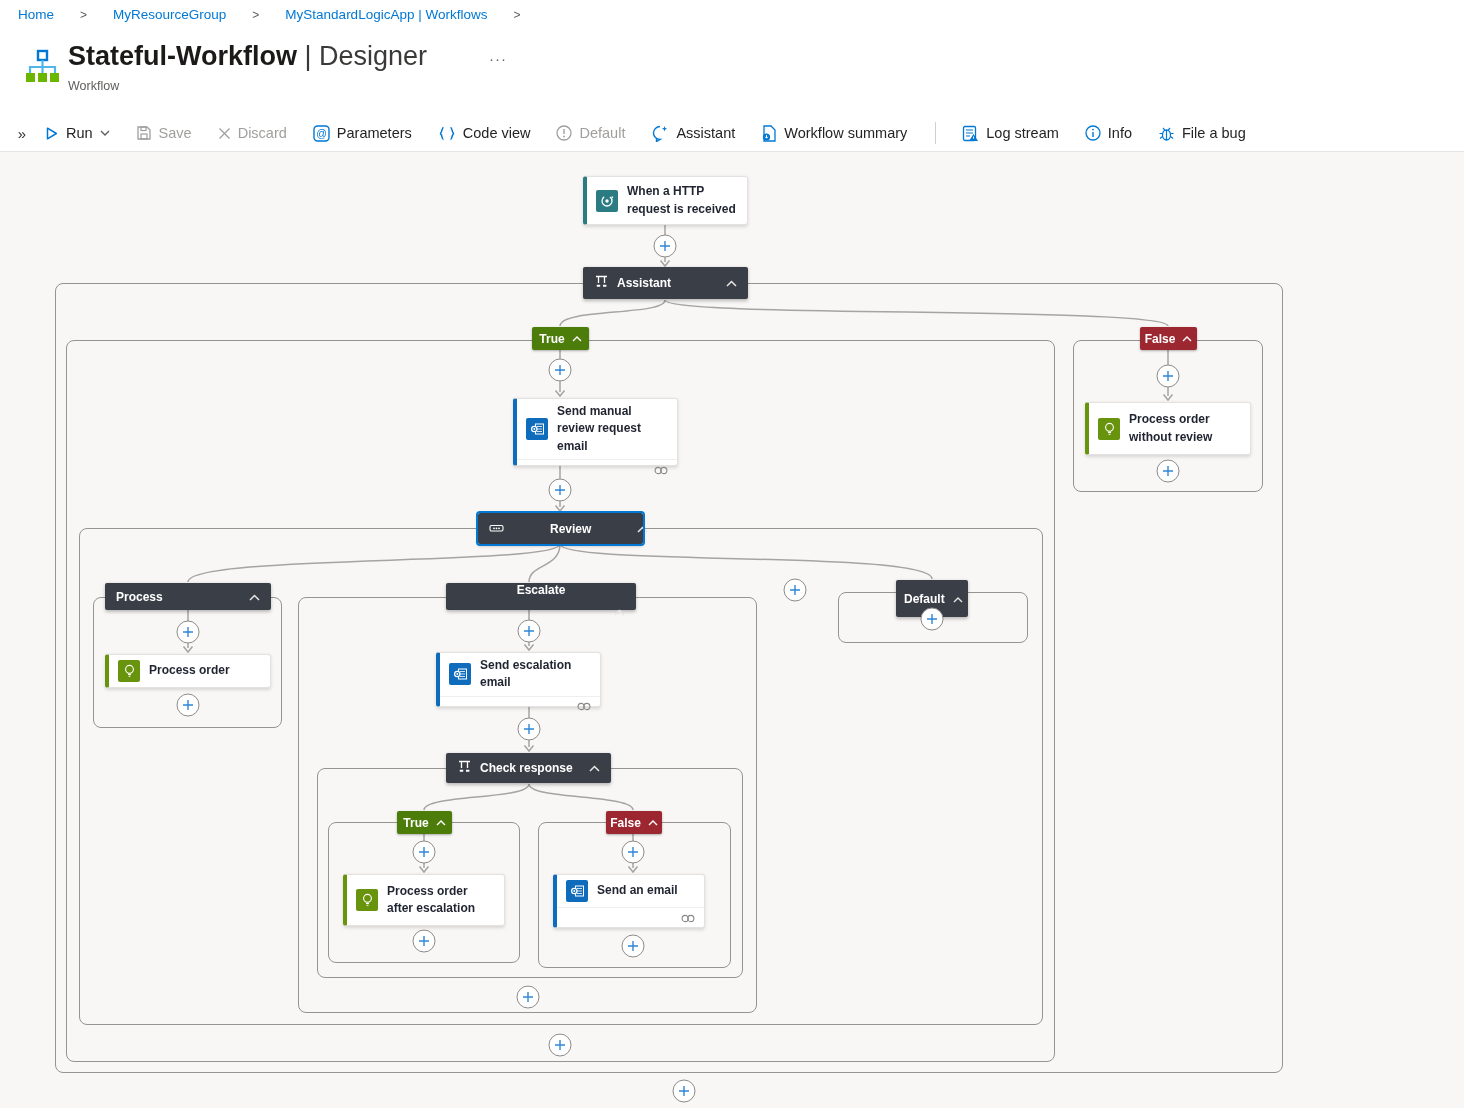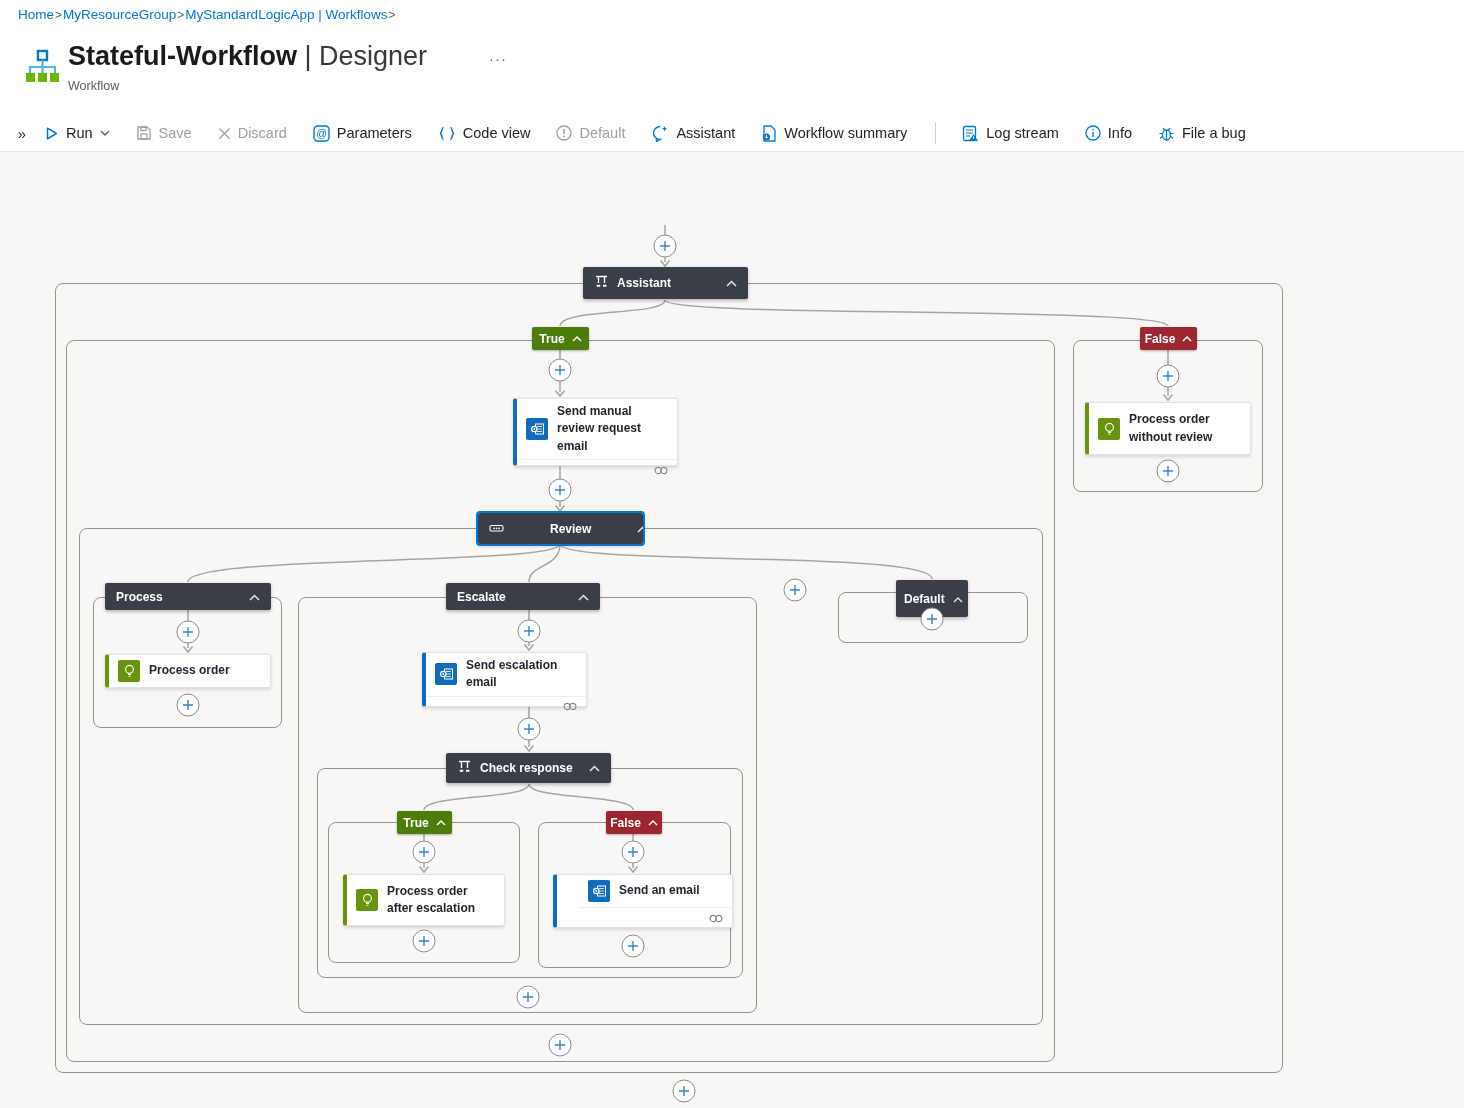--- a/index.html
+++ b/index.html
@@ -1,20 +1,20 @@
 <!DOCTYPE html>
 <html><head>
 <meta charset="utf-8">
 <style>
   * { margin:0; padding:0; box-sizing:border-box; }
   html,body { width:1464px; height:1108px; background:#fff; font-family:"Liberation Sans", sans-serif; overflow:hidden; }
   .page { position:relative; width:1464px; height:1108px; }
 
   
-  .breadcrumb { position:absolute; left:18px; top:7px; font-size:13.5px; display:flex; gap:1px; align-items:center; }
+  .breadcrumb { position:absolute; left:18px; top:7px; font-size:13.5px; display:flex; gap:26px; align-items:center; }
   .breadcrumb a { color:#0078d4; text-decoration:none; cursor:pointer; }
   .breadcrumb .sep { color:#605e5c; font-size:12px; }
 
   .title-icon { position:absolute; left:24px; top:48px; }
   .page-title { position:absolute; left:68px; top:41px; font-size:27px; color:#1b1a19; }
   .page-title .t-main { font-weight:700; }
   .page-title .t-sep, .page-title .t-view { font-weight:400; color:#3b3a39; }
   .title-ellipsis { position:absolute; left:489px; top:50px; color:#605e5c; font-size:15px; letter-spacing:1px; cursor:pointer; }
   .subtitle { position:absolute; left:68px; top:79px; font-size:12.5px; color:#605e5c; }
 
@@ -248,20 +248,32 @@
         <path d="M529 632 C529 648 633 642 633 658"></path>
         <path d="M424 682 V716"></path>
         <path d="M419.5 714.5 L424 720 L428.5 714.5"></path>
         <path d="M633 682 V716"></path>
         <path d="M628.5 714.5 L633 720 L637.5 714.5"></path>
         <path d="M1168 198 V244"></path>
         <path d="M1163.5 242.5 L1168 248 L1172.5 242.5"></path>
       </g>
     </svg>
 
+    <div class="node card bl-teal" style="left:583px;top:24px;width:165px;height:49px;">
+      <div class="main">
+        <span class="a-icon bg-teal">
+          <svg width="14" height="14" viewBox="0 0 14 14">
+              <circle cx="7" cy="7" r="5" fill="none" stroke="#fff" stroke-width="1.3" stroke-dasharray="20 6"></circle>
+              <circle cx="7" cy="7" r="1.7" fill="#fff"></circle>
+              <path d="M11.3 3.2 l1.5 -0.4 -0.4 1.5" stroke="#fff" stroke-width="1" fill="none"></path>
+            </svg>
+        </span>
+        <span class="label" style="width:118px;">When a HTTP request is received</span>
+      </div>
+    </div>
 
     <div class="plus" style="left:665px;top:94px;">
       <svg width="11" height="11" viewBox="0 0 11 11">
           <path d="M5.5 0.5 V10.5 M0.5 5.5 H10.5" stroke="#2f86d7" stroke-width="1.4"></path>
         </svg>
     </div>
 
     <div class="node dark" style="left:583px;top:115px;width:165px;height:32px;">
       <span>
         <svg width="15" height="13" viewBox="0 0 15 13">
@@ -363,34 +375,34 @@
         </span>
         <span class="label">Process order</span>
       </div>
     </div>
     <div class="plus" style="left:188px;top:553px;">
       <svg width="11" height="11" viewBox="0 0 11 11">
           <path d="M5.5 0.5 V10.5 M0.5 5.5 H10.5" stroke="#2f86d7" stroke-width="1.4"></path>
         </svg>
     </div>
 
-    <div class="node dark" style="left:446px;top:431px;width:154px;height:27px;">
+    <div class="node dark" style="left:446px;top:431px;width:190px;height:27px;flex-direction:column;">
       <span>Escalate</span>
       <span class="chev">
         <svg width="11" height="7" viewBox="0 0 11 7">
             <path d="M1 6 L5.5 1.5 L10 6" fill="none" stroke="#e8e6e4" stroke-width="1.5"></path>
           </svg>
       </span>
     </div>
     <div class="plus" style="left:529px;top:479px;">
       <svg width="11" height="11" viewBox="0 0 11 11">
           <path d="M5.5 0.5 V10.5 M0.5 5.5 H10.5" stroke="#2f86d7" stroke-width="1.4"></path>
         </svg>
     </div>
-    <div class="node card bl-blue" style="left:422px;top:500px;width:165px;height:55px;">
+    <div class="node card bl-blue" style="left:436px;top:500px;width:165px;height:55px;">
       <div class="main">
         <span class="a-icon bg-blue">
           <svg width="15" height="14" viewBox="0 0 15 14">
               <rect x="5.5" y="2" width="8" height="10" fill="none" stroke="#fff" stroke-width="1"></rect>
               <path d="M7 4.5 h5 M7 7 h5 M7 9.5 h5" stroke="#fff" stroke-width="0.8"></path>
               <circle cx="4.3" cy="7" r="3.3" fill="#fff"></circle>
               <circle cx="4.3" cy="7" r="1.5" fill="none" stroke="#0f6cbd" stroke-width="1.1"></circle>
             </svg>
         </span>
         <span class="label">Send escalation email</span>
@@ -457,21 +469,21 @@
       <span>False</span>
       <svg width="10" height="6" viewBox="0 0 10 6">
           <path d="M1 5 L5 1 L9 5" fill="none" stroke="#fff" stroke-width="1.4"></path>
         </svg>
     </div>
     <div class="plus" style="left:633px;top:700px;">
       <svg width="11" height="11" viewBox="0 0 11 11">
           <path d="M5.5 0.5 V10.5 M0.5 5.5 H10.5" stroke="#2f86d7" stroke-width="1.4"></path>
         </svg>
     </div>
-    <div class="node card bl-blue" style="left:553px;top:722px;width:180px;height:54px;padding-left:22px;">
+    <div class="node card bl-blue" style="left:553px;top:722px;width:152px;height:54px;">
       <div class="main">
         <span class="a-icon bg-blue">
           <svg width="15" height="14" viewBox="0 0 15 14">
               <rect x="5.5" y="2" width="8" height="10" fill="none" stroke="#fff" stroke-width="1"></rect>
               <path d="M7 4.5 h5 M7 7 h5 M7 9.5 h5" stroke="#fff" stroke-width="0.8"></path>
               <circle cx="4.3" cy="7" r="3.3" fill="#fff"></circle>
               <circle cx="4.3" cy="7" r="1.5" fill="none" stroke="#0f6cbd" stroke-width="1.1"></circle>
             </svg>
         </span>
         <span class="label">Send an email</span>

